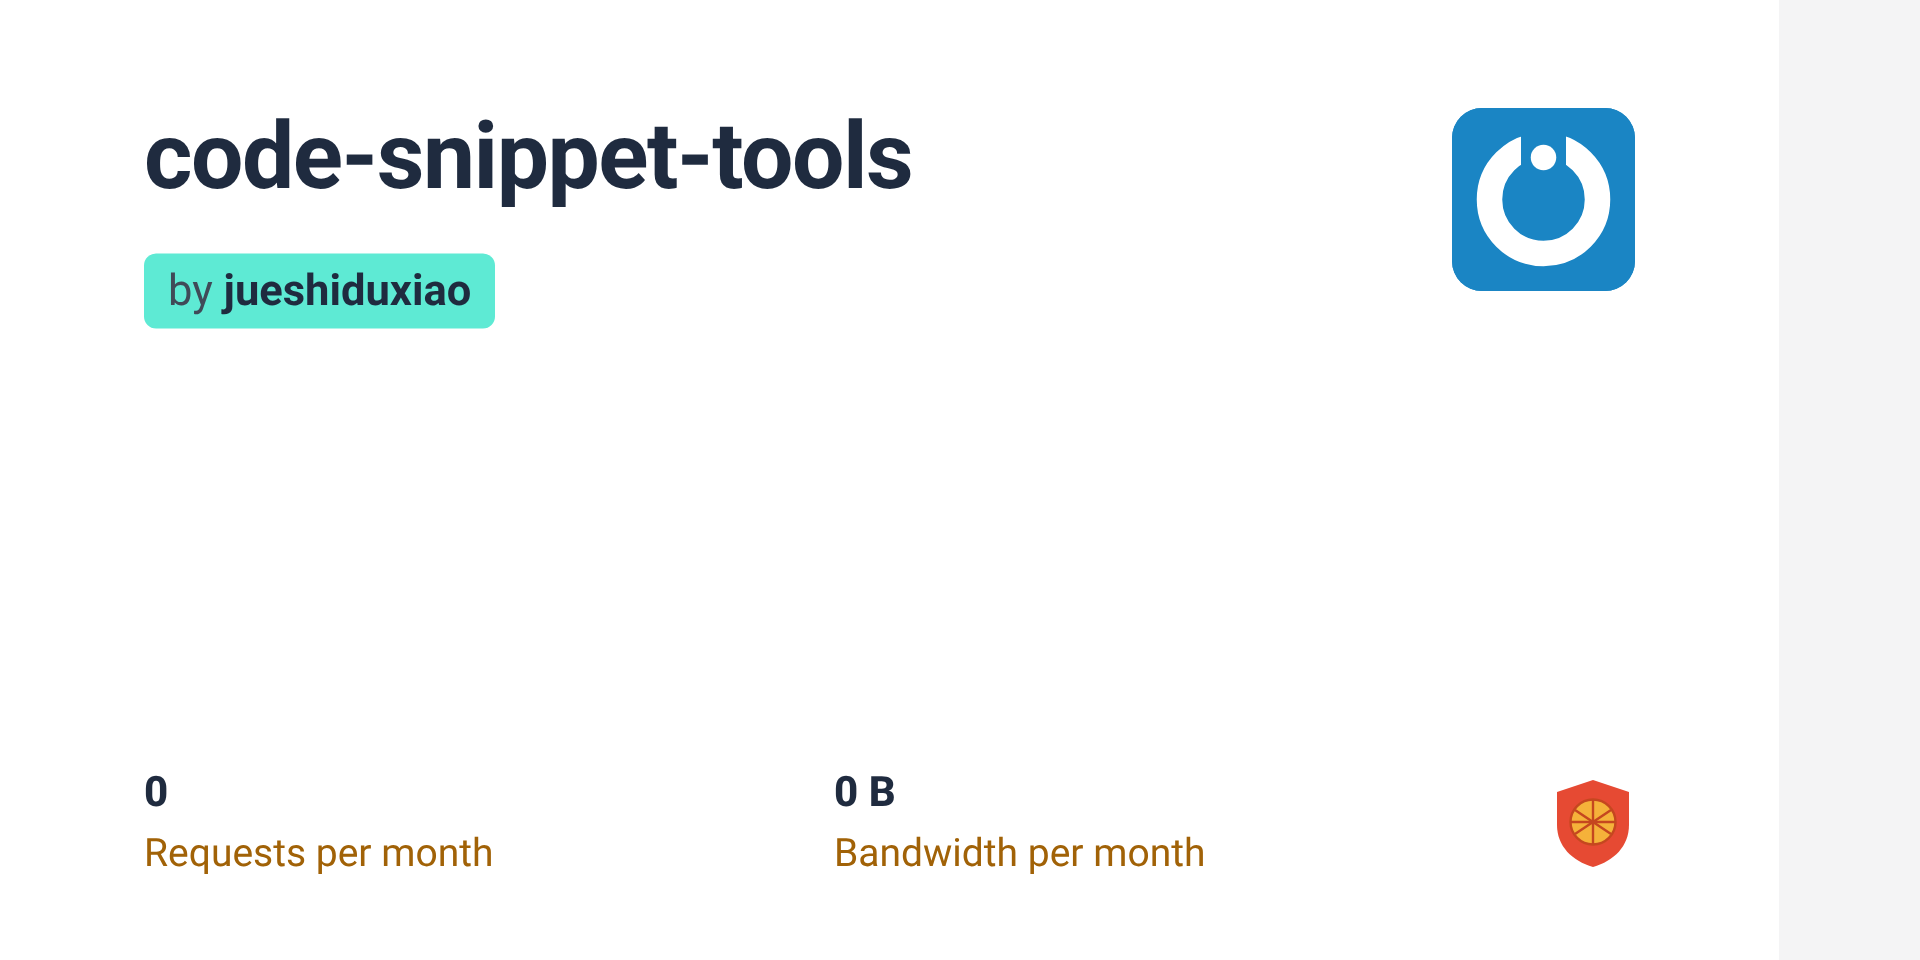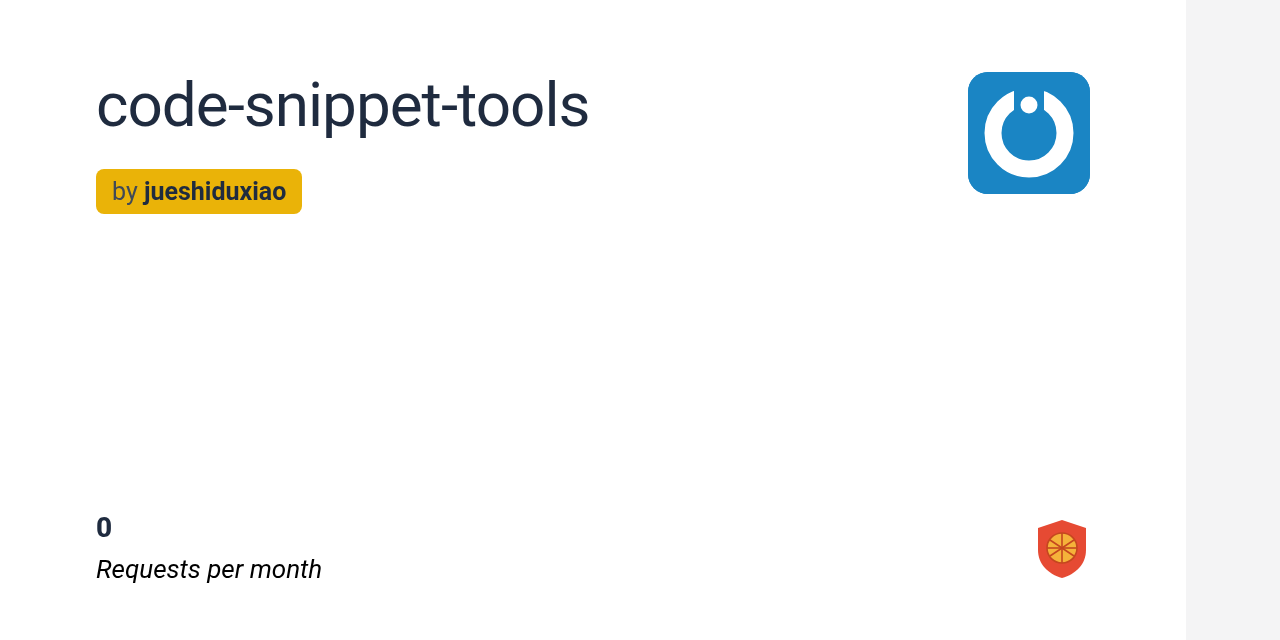--- a/index.html
+++ b/index.html
@@ -24,34 +24,34 @@
 .header-row {
   display: flex;
   justify-content: space-between;
   align-items: flex-start;
 }
 .header-left {
   flex: 1;
 }
 .title {
   font-size: 62px;
-  font-weight: 400;
+  font-weight: 700;
   color: #1f2b3f;
   letter-spacing: -1px;
   line-height: 1.05;
 }
 .badges {
   margin-top: 32px;
   display: flex;
   gap: 14px;
 }
 .badge {
-  background: #eab308;
+  background: #5eead4;
   color: #404a58;
-  font-size: 25px;
+  font-size: 29px;
   padding: 8px 16px;
   border-radius: 8px;
 }
 .badge b { font-weight: 700; color: #1f2b3f; }
 .avatar {
   width: 122px;
   height: 122px;
   border-radius: 20px;
   background: #1a85c4;
   display: flex;
@@ -73,22 +73,21 @@
 }
 .stat-value {
   font-size: 28px;
   font-weight: 800;
   color: #1f2b3f;
   margin-bottom: 10px;
 }
 .stat-label {
   font-size: 26px;
   font-weight: 400;
-  color: #000000;
-  font-style: italic;
+  color: #a16207;
 }
 .corner-logo {
   margin-left: auto;
 }
 </style>
 </head>
 <body>
 
 <div class="main">
 
@@ -109,20 +108,24 @@
         <circle cx="61" cy="33" r="8.5" fill="#ffffff"></circle>
       </svg>
     </div>
   </div>
 
   <div class="stats">
     <div class="stat">
       <div class="stat-value">0</div>
       <div class="stat-label">Requests per month</div>
     </div>
+    <div class="stat">
+      <div class="stat-value">0 B</div>
+      <div class="stat-label">Bandwidth per month</div>
+    </div>
     <div class="corner-logo">
       <svg width="56" height="62" viewBox="0 0 56 62">
         <path d="M28 2 L52 10 L52 32 C52 46 42 56 28 60 C14 56 4 46 4 32 L4 10 Z" fill="#e64a33"></path>
         <circle cx="28" cy="30" r="15" fill="#f5b23a"></circle>
         <g stroke="#c5471f" stroke-width="1.6" fill="none">
           <path d="M16 22 L28 30 L40 22"></path>
           <path d="M16 38 L28 30 L40 38"></path>
           <path d="M28 15 L28 45"></path>
           <path d="M13 30 L43 30"></path>
           <circle cx="28" cy="30" r="15"></circle>

